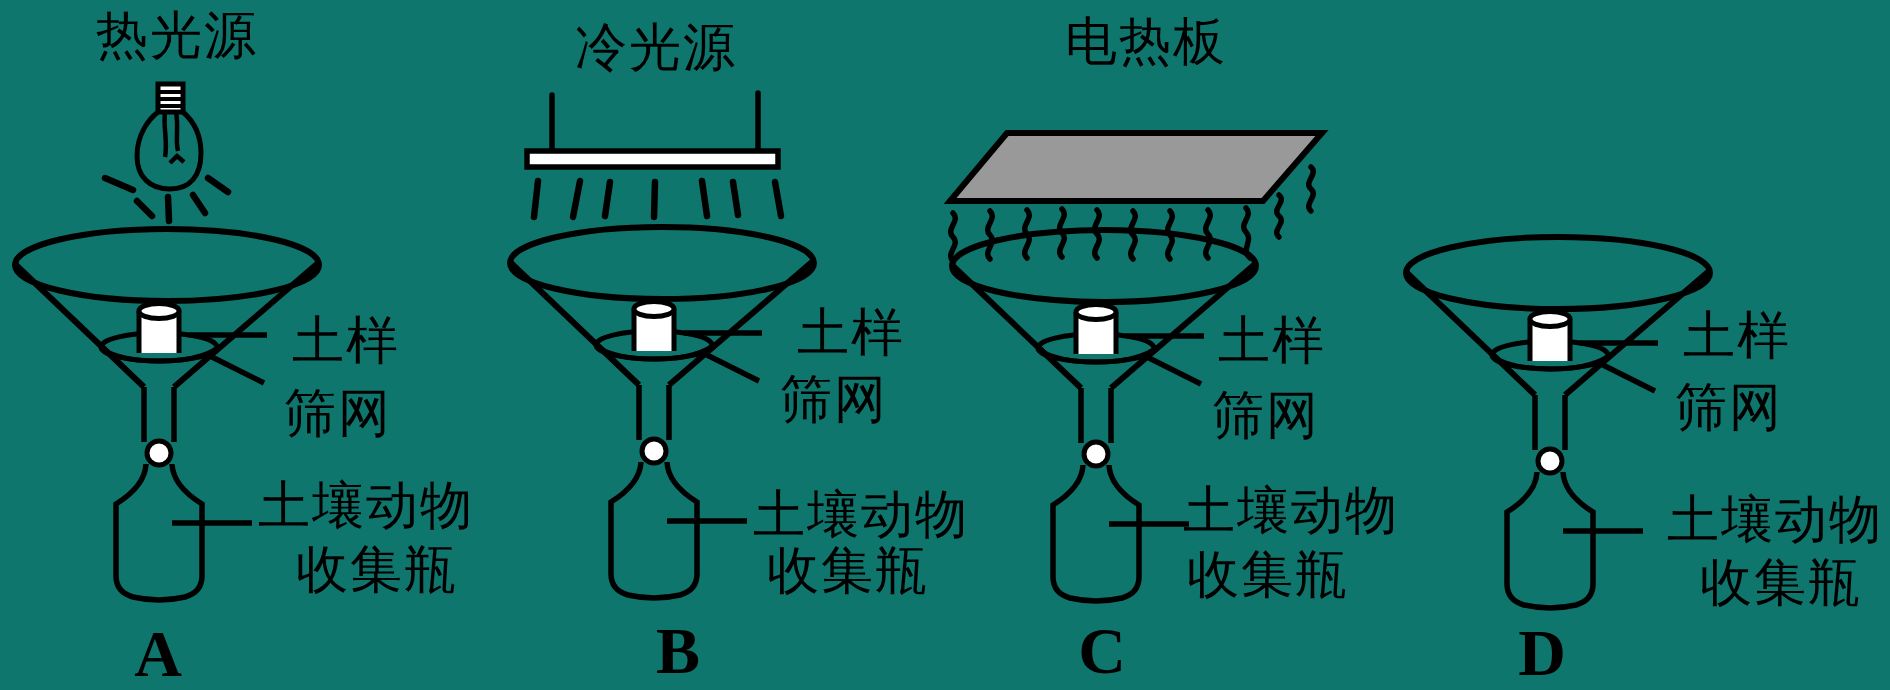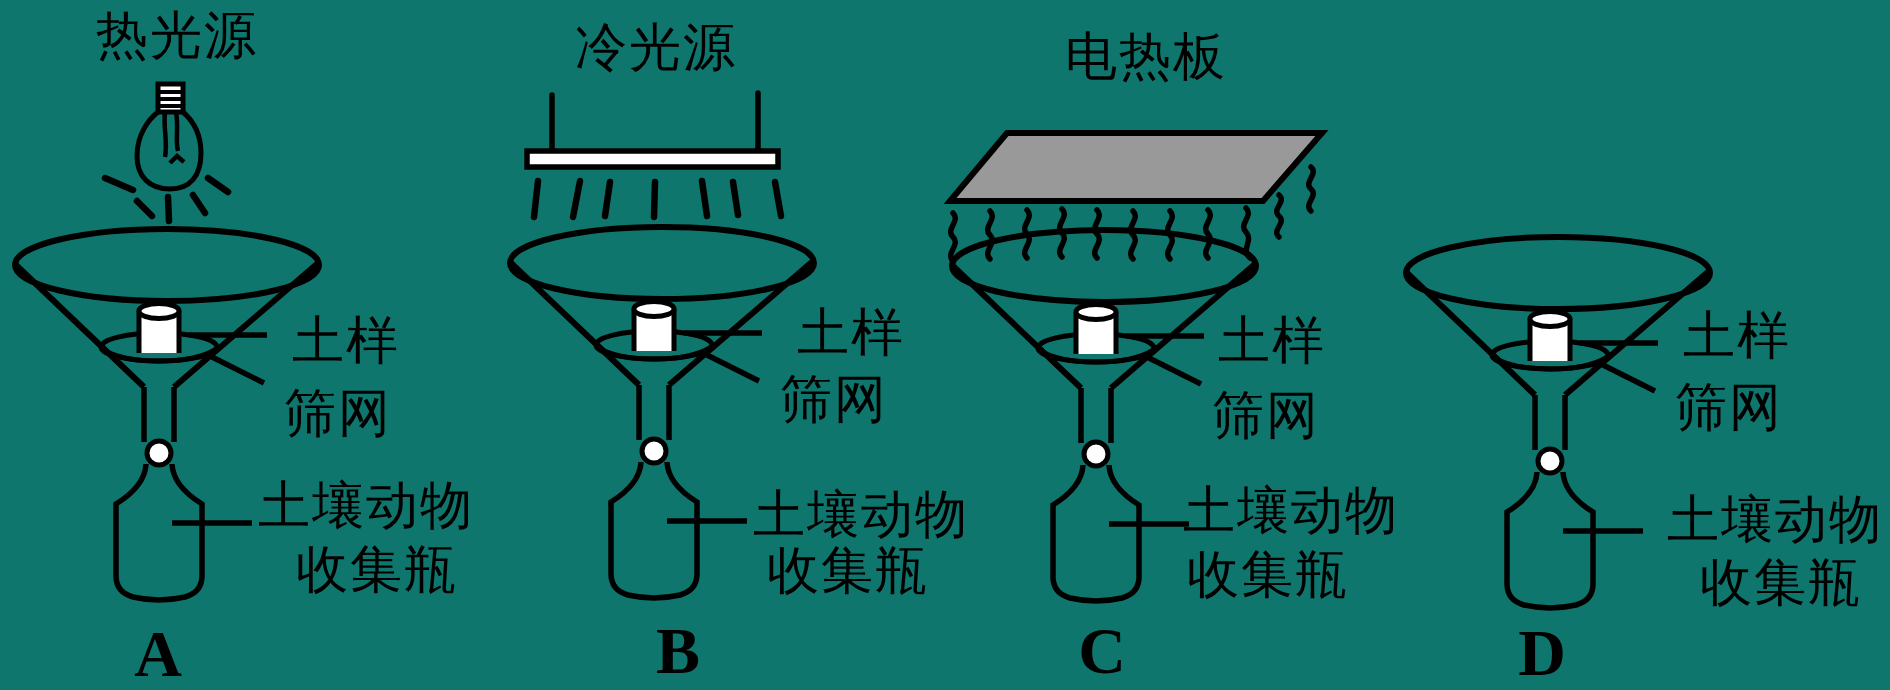--- a/index.html
+++ b/index.html
@@ -115,21 +115,21 @@
   <div class="t" style="left:296px;top:543px">收集瓶</div>
   <div class="letter" style="left:158px;top:621px">A</div>
 
   <div class="t title" style="left:656px;top:21px">冷光源</div>
   <div class="t" style="left:797px;top:306px">土样</div>
   <div class="t" style="left:780px;top:373px">筛网</div>
   <div class="t" style="left:753px;top:488px">土壤动物</div>
   <div class="t" style="left:767px;top:544px">收集瓶</div>
   <div class="letter" style="left:678px;top:618px">B</div>
 
-  <div class="t title" style="left:1146px;top:30px">电热板</div>
+  <div class="t title" style="left:1146px;top:15px">电热板</div>
   <div class="t" style="left:1218px;top:314px">土样</div>
   <div class="t" style="left:1212px;top:389px">筛网</div>
   <div class="t" style="left:1183px;top:484px">土壤动物</div>
   <div class="t" style="left:1187px;top:548px">收集瓶</div>
   <div class="letter" style="left:1102px;top:618px">C</div>
 
   <div class="t" style="left:1683px;top:309px">土样</div>
   <div class="t" style="left:1675px;top:381px">筛网</div>
   <div class="t" style="left:1667px;top:493px">土壤动物</div>
   <div class="t" style="left:1700px;top:556px">收集瓶</div>

